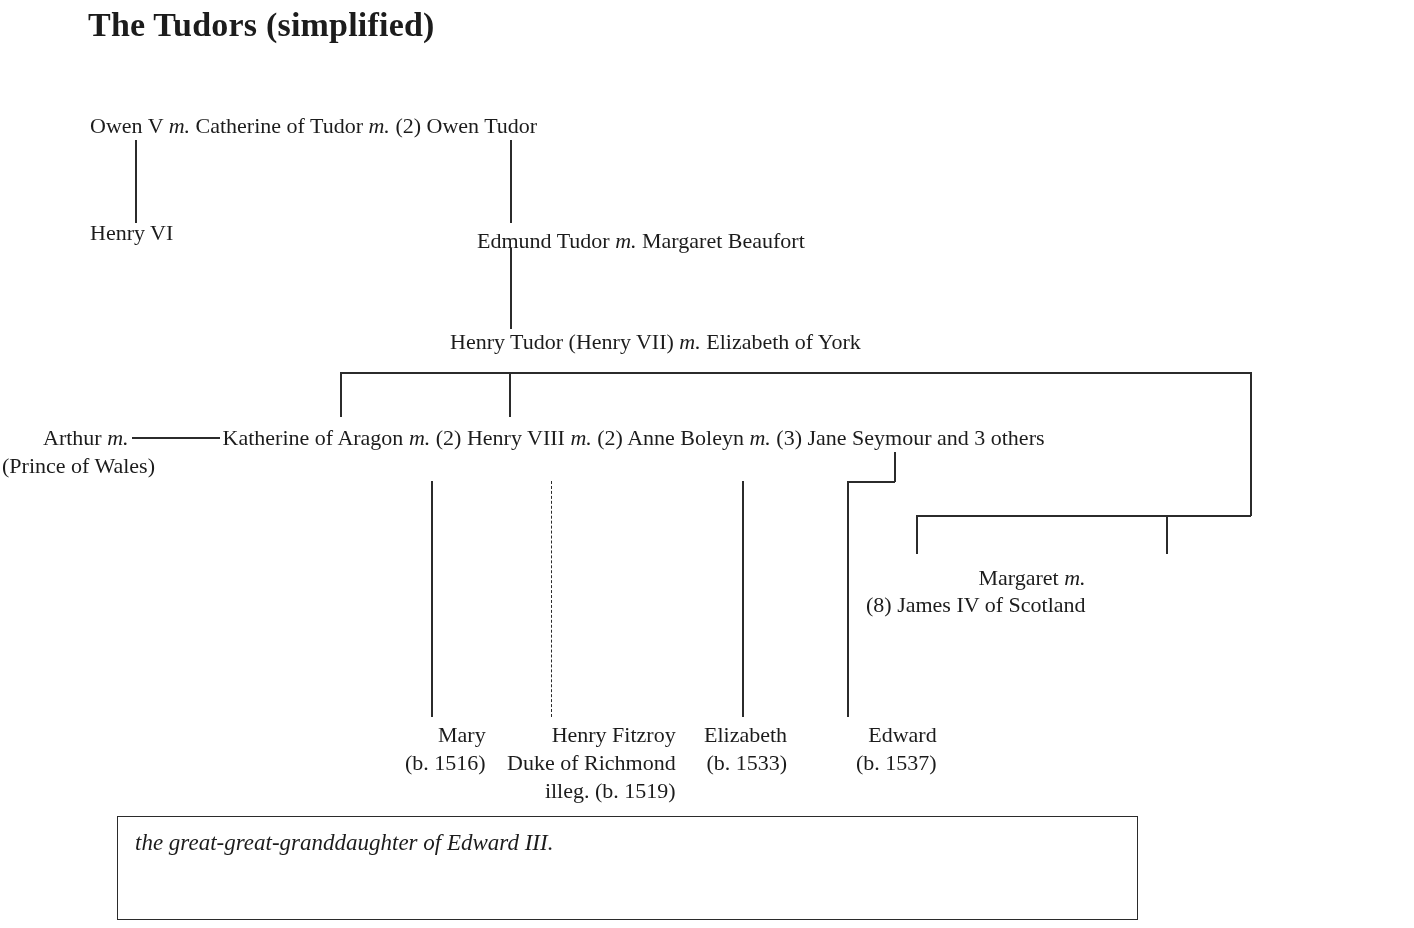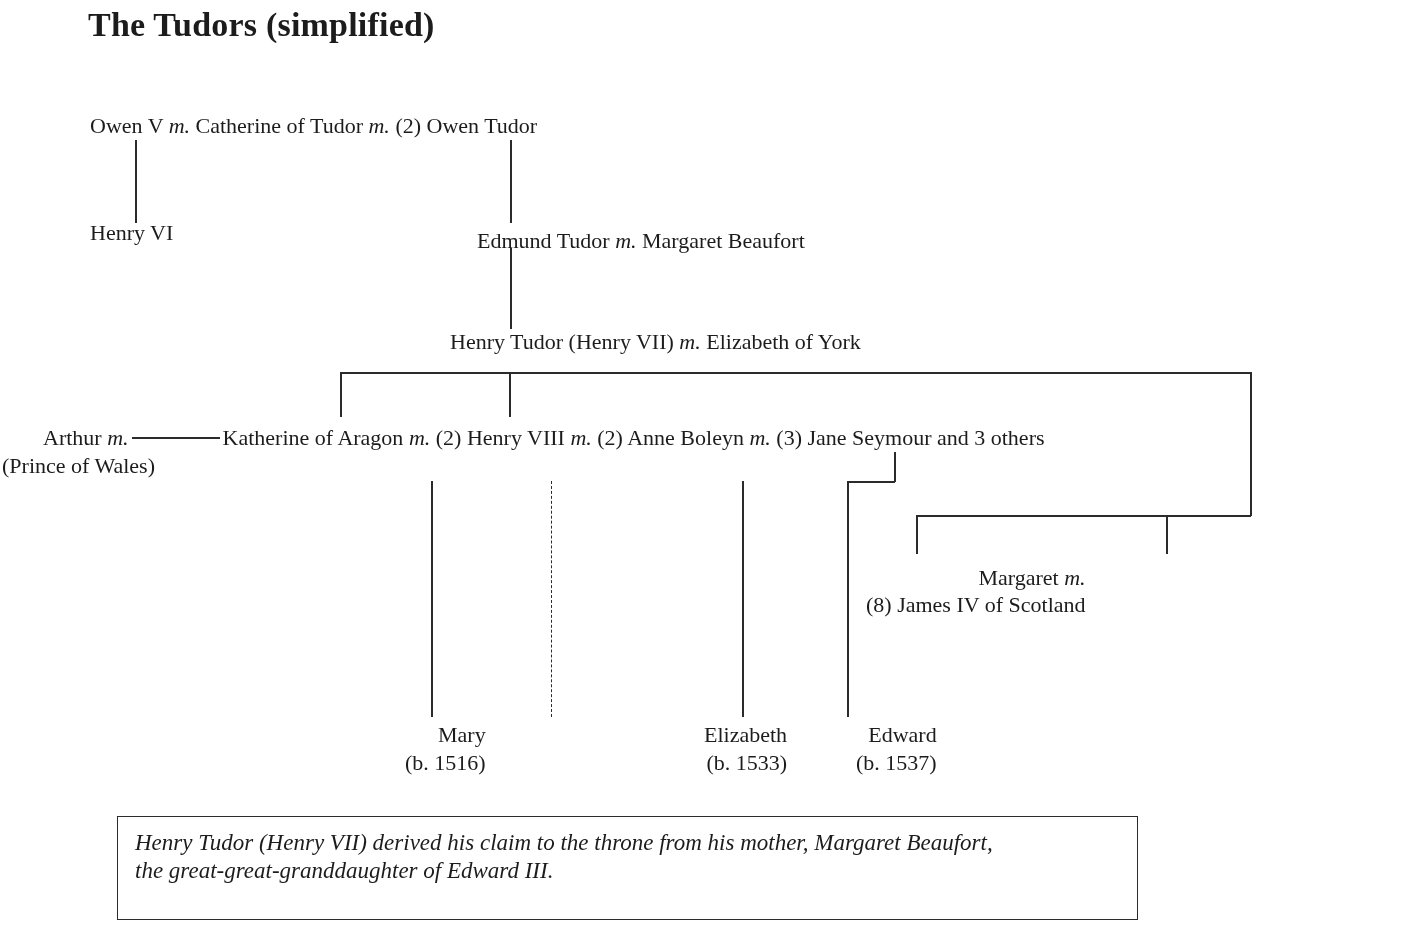--- a/index.html
+++ b/index.html
@@ -90,27 +90,31 @@
   <div class="abs t block" style="left:866px;top:564px;line-height:27px;">
     <span class="ln"><span>Margaret </span><span class="it">m.</span></span>
     <span class="ln">(8) James IV of Scotland</span>
   </div>
 
 
   <div class="abs child block" style="left:405px;top:721px;">
     <span class="ln">Mary</span>
     <span class="ln">(b. 1516)</span>
   </div>
+  <div class="abs child block" style="left:507px;top:721px;">
+    <span class="ln">Henry Fitzroy</span>
+    <span class="ln">Duke of Richmond</span>
+    <span class="ln">illeg. (b. 1519)</span>
+  </div>
   <div class="abs child block" style="left:704px;top:721px;">
     <span class="ln">Elizabeth</span>
     <span class="ln">(b. 1533)</span>
   </div>
   <div class="abs child block" style="left:812px;top:721px;margin-left:44px;">
     <span class="ln">Edward</span>
     <span class="ln">(b. 1537)</span>
   </div>
 
   <div class="notebox">
-    <span class="ln">Henry Tudor (Henry VII) derived his claim to the throne from his mother, Margaret Beaufort,</span>
     <span class="ln">the great-great-granddaughter of Edward III.</span>
   </div>
 
 </div>
 
 </body></html>

